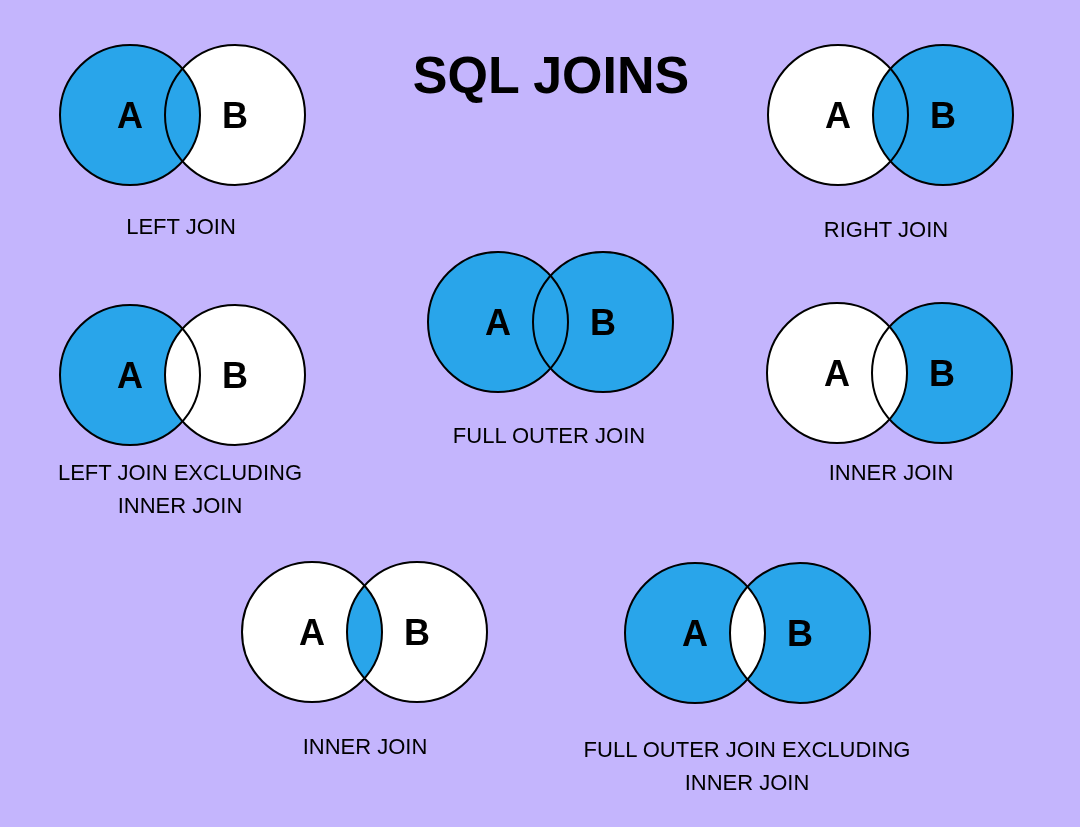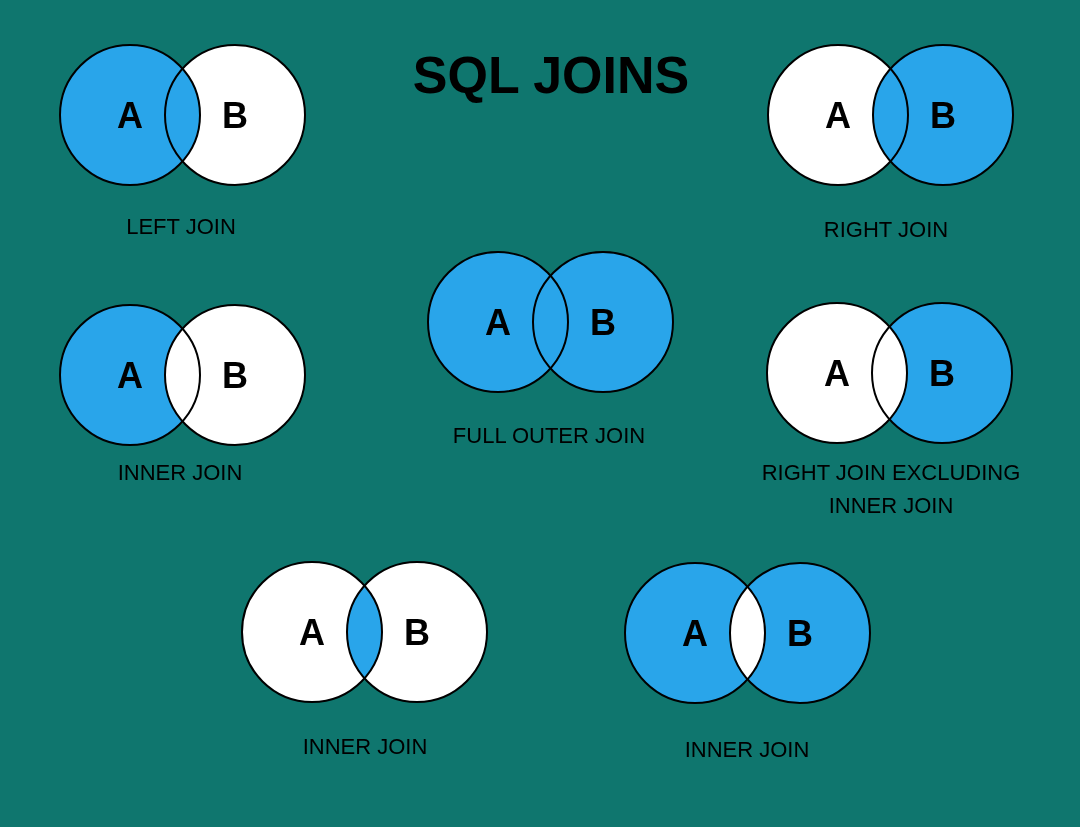--- a/index.html
+++ b/index.html
@@ -1,20 +1,20 @@
 <!DOCTYPE html>
 <html><head>
 <meta charset="utf-8">
 <style>
   html, body { margin: 0; padding: 0; background: #ffffff; }
   .canvas {
     position: relative;
     width: 1080px;
     height: 827px;
-    background: #0f766e;
+    background: #c4b5fd;
     font-family: "Liberation Sans", sans-serif;
     overflow: hidden;
   }
   .page-title {
     position: absolute;
     left: 551px;
     top: 10px;
     transform: translateX(-50%);
     font-size: 52px;
     line-height: 60px;
@@ -108,20 +108,21 @@
         </defs>
       <circle cx="73" cy="73" r="70" fill="#29A5EA"></circle>
       <circle cx="178" cy="73" r="70" fill="#FFFFFF"></circle>
       <circle cx="178" cy="73" r="70" clip-path="url(#clip-d2)" fill="#FFFFFF"></circle>
       <circle class="outline" cx="73" cy="73" r="70"></circle>
       <circle class="outline" cx="178" cy="73" r="70"></circle>
       <text class="circle-letter" x="73" y="86">A</text>
       <text class="circle-letter" x="178" y="86">B</text>
     </svg>
     <div class="caption">
+      <div>LEFT JOIN EXCLUDING</div>
       <div>INNER JOIN</div>
     </div>
   </section>
 
   <section class="pos-d3">
     <svg class="venn" viewBox="0 0 252 146">
       <defs>
           <clipPath id="clip-d3">
             <circle cx="73" cy="73" r="70"></circle>
           </clipPath>
@@ -149,21 +150,20 @@
         </defs>
       <circle cx="73" cy="73" r="70" fill="#FFFFFF"></circle>
       <circle cx="178" cy="73" r="70" fill="#29A5EA"></circle>
       <circle cx="178" cy="73" r="70" clip-path="url(#clip-d4)" fill="#FFFFFF"></circle>
       <circle class="outline" cx="73" cy="73" r="70"></circle>
       <circle class="outline" cx="178" cy="73" r="70"></circle>
       <text class="circle-letter" x="73" y="86">A</text>
       <text class="circle-letter" x="178" y="86">B</text>
     </svg>
     <div class="caption">
-      <div>RIGHT JOIN EXCLUDING</div>
       <div>INNER JOIN</div>
     </div>
   </section>
 
   <section class="pos-d5">
     <svg class="venn" viewBox="0 0 252 146">
       <defs>
           <clipPath id="clip-d5">
             <circle cx="73" cy="73" r="70"></circle>
           </clipPath>
@@ -191,17 +191,18 @@
         </defs>
       <circle cx="73" cy="73" r="70" fill="#29A5EA"></circle>
       <circle cx="178" cy="73" r="70" fill="#29A5EA"></circle>
       <circle cx="178" cy="73" r="70" clip-path="url(#clip-d6)" fill="#FFFFFF"></circle>
       <circle class="outline" cx="73" cy="73" r="70"></circle>
       <circle class="outline" cx="178" cy="73" r="70"></circle>
       <text class="circle-letter" x="73" y="86">A</text>
       <text class="circle-letter" x="178" y="86">B</text>
     </svg>
     <div class="caption">
+      <div>FULL OUTER JOIN EXCLUDING</div>
       <div>INNER JOIN</div>
     </div>
   </section>
 
 </div>
 
 </body></html>

